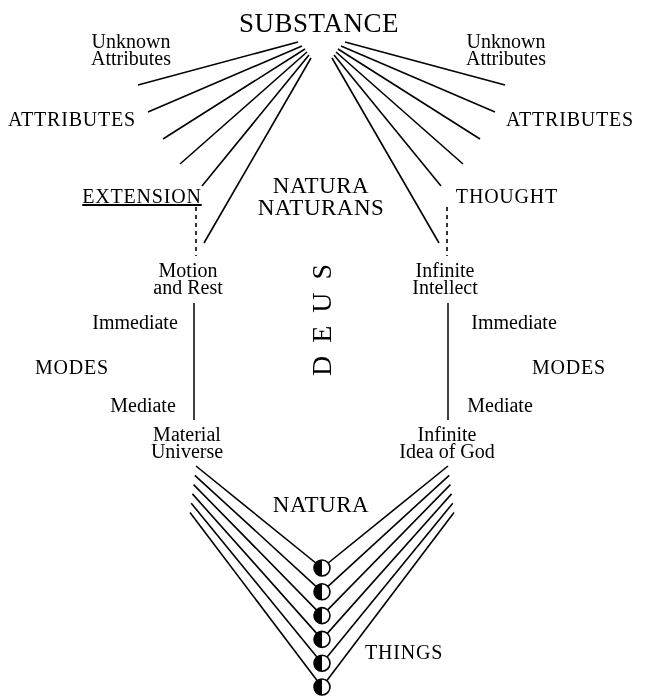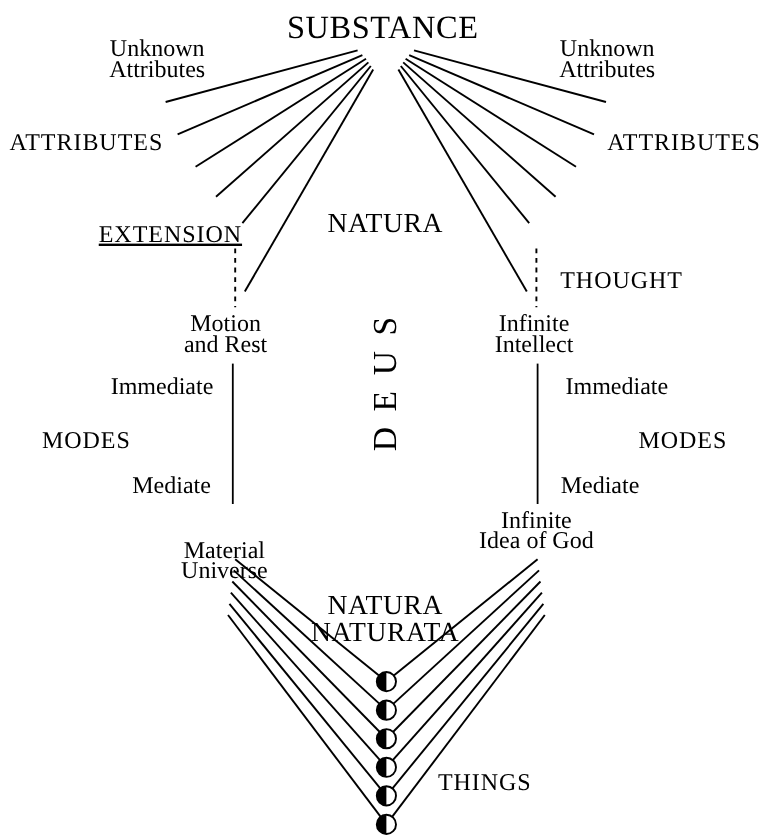--- a/index.html
+++ b/index.html
@@ -107,24 +107,25 @@
   <div class="lbl small" style="left:506px; top:33px;">
     <div>Unknown</div>
     <div>Attributes</div>
   </div>
 
   <div class="lbl big" style="left:72px; top:109px;">ATTRIBUTES</div>
   <div class="lbl big" style="left:570px; top:109px;">ATTRIBUTES</div>
 
   <div class="lbl mid" style="left:321px; top:143px;">
     <div>NATURA</div>
+    <div>NATURANS</div>
   </div>
 
   <div class="lbl big" style="left:142px; top:186px;text-decoration:underline;">EXTENSION</div>
-  <div class="lbl big" style="left:518px; top:186px;margin-top:38px;">THOUGHT</div>
+  <div class="lbl big" style="left:507px; top:186px;">THOUGHT</div>
 
   <div class="lbl small" style="left:188px; top:262px;">
     <div>Motion</div>
     <div>and Rest</div>
   </div>
   <div class="lbl small" style="left:445px; top:262px;">
     <div>Infinite</div>
     <div>Intellect</div>
   </div>
 
@@ -132,29 +133,28 @@
 
   <div class="lbl small" style="left:135px; top:314px;">Immediate</div>
   <div class="lbl small" style="left:514px; top:314px;">Immediate</div>
 
   <div class="lbl big" style="left:72px; top:357px;">MODES</div>
   <div class="lbl big" style="left:569px; top:357px;">MODES</div>
 
   <div class="lbl small" style="left:143px; top:397px;">Mediate</div>
   <div class="lbl small" style="left:500px; top:397px;">Mediate</div>
 
-  <div class="lbl small" style="left:187px; top:426px;margin-top:25px;">
+  <div class="lbl small" style="left:187px; top:426px;">
     <div>Material</div>
     <div>Universe</div>
   </div>
   <div class="lbl small" style="left:447px; top:426px;">
     <div>Infinite</div>
     <div>Idea of God</div>
   </div>
 
   <div class="lbl mid" style="left:321px; top:462px;">
     <div>NATURA</div>
-    <div>NATURATA</div>
   </div>
 
   <div class="lbl big" style="left:404px; top:642px;">THINGS</div>
 
 </div>
 
 </body></html>

